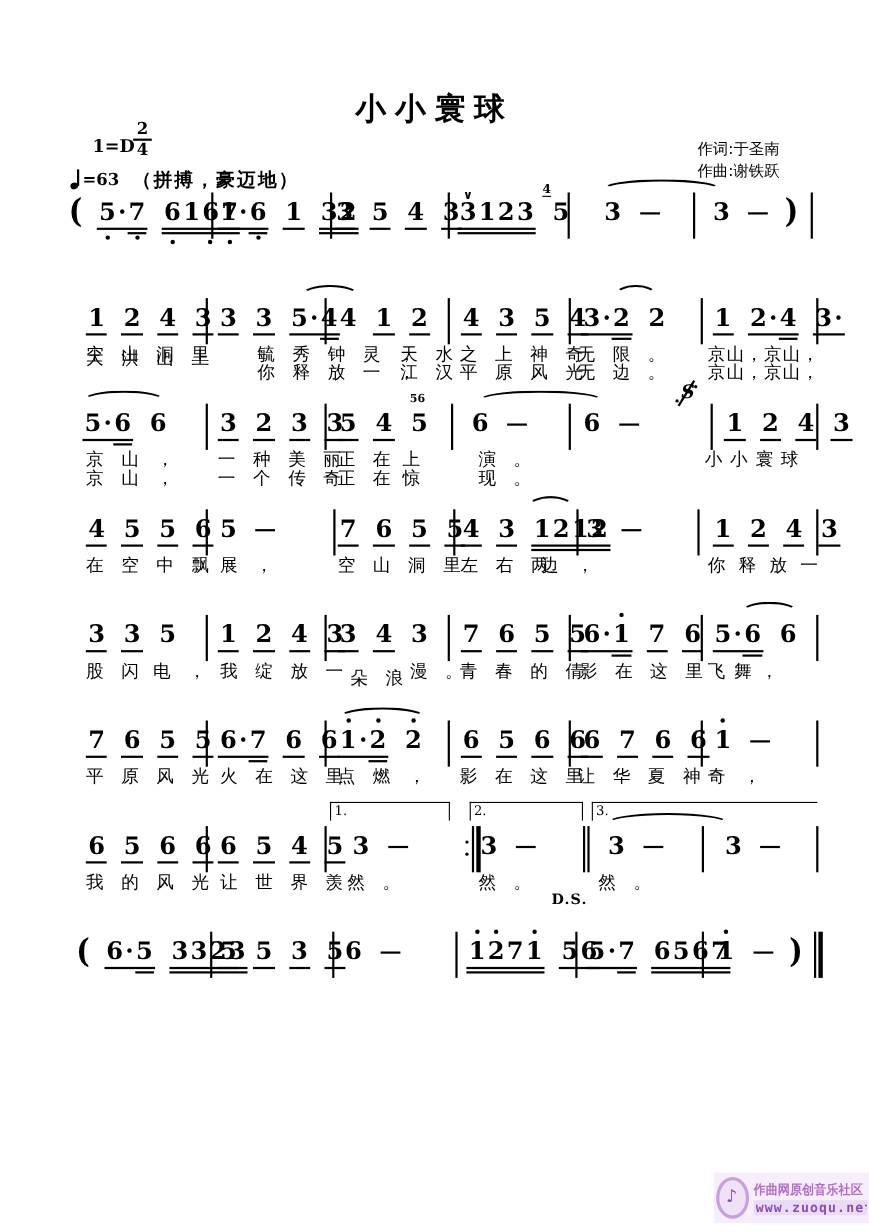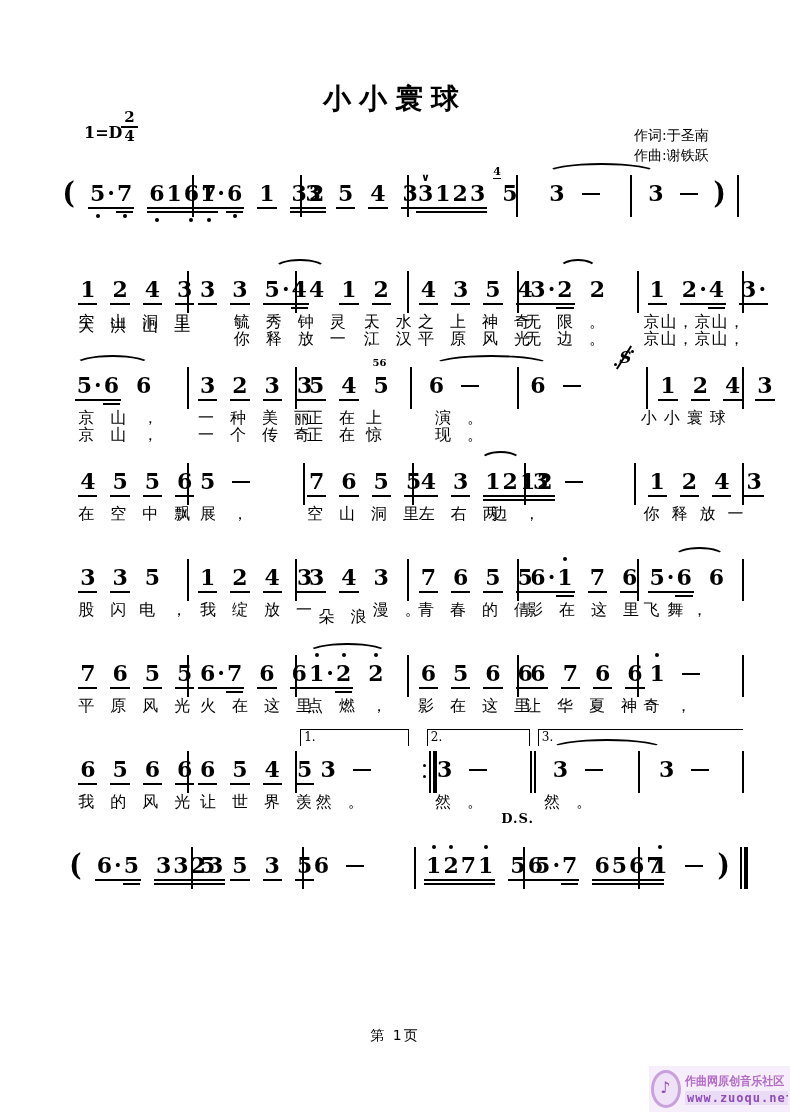--- a/index.html
+++ b/index.html
@@ -92,20 +92,25 @@
 
 <div id="page">
   <div class="title">小小寰球</div>
   <div class="credit c1">作词:于圣南</div>
   <div class="credit c2">作曲:谢铁跃</div>
   <div class="keysig">1=D</div>
   <div class="meter">
     <div class="num">2</div>
     <div class="den">4</div>
   </div>
+  <div class="tempoline">
+    <span class="qnote"></span>
+    <span class="tempoval">=63</span>
+    <span class="expr">（拼搏，豪迈地）</span>
+  </div>
 
   <div id="systems">
       <div class="system" style="top: 180px;">
         <div class="bar" style="left: 18.3%;">
           <i class="thin"></i>
         </div>
         <div class="bar" style="left: 34.3%;">
           <i class="thin"></i>
         </div>
         <div class="bar" style="left: 50.1%;">
@@ -571,21 +576,20 @@
           <span class="note u2"><span class="ch">6</span><span class="ch">5</span><span class="ch">6</span><span class="ch">7</span></span>
         </div>
         <div class="measure" style="left: 86%;">
           <span class="note"><span class="ch">1<i class="dh"></i></span></span>
           <span class="dash"></span>
           <span class="par">)</span>
         </div>
       </div>
     </div>
 
-  <div class="footer">第 1页</div>
 
   <div class="watermark">
     <span class="wm-logo">
       <span>♪</span>
     </span>
     <span class="wm-col">
       <span class="wm-name">作曲网原创音乐社区</span>
       <span class="wm-url">www.zuoqu.net</span>
     </span>
   </div>

